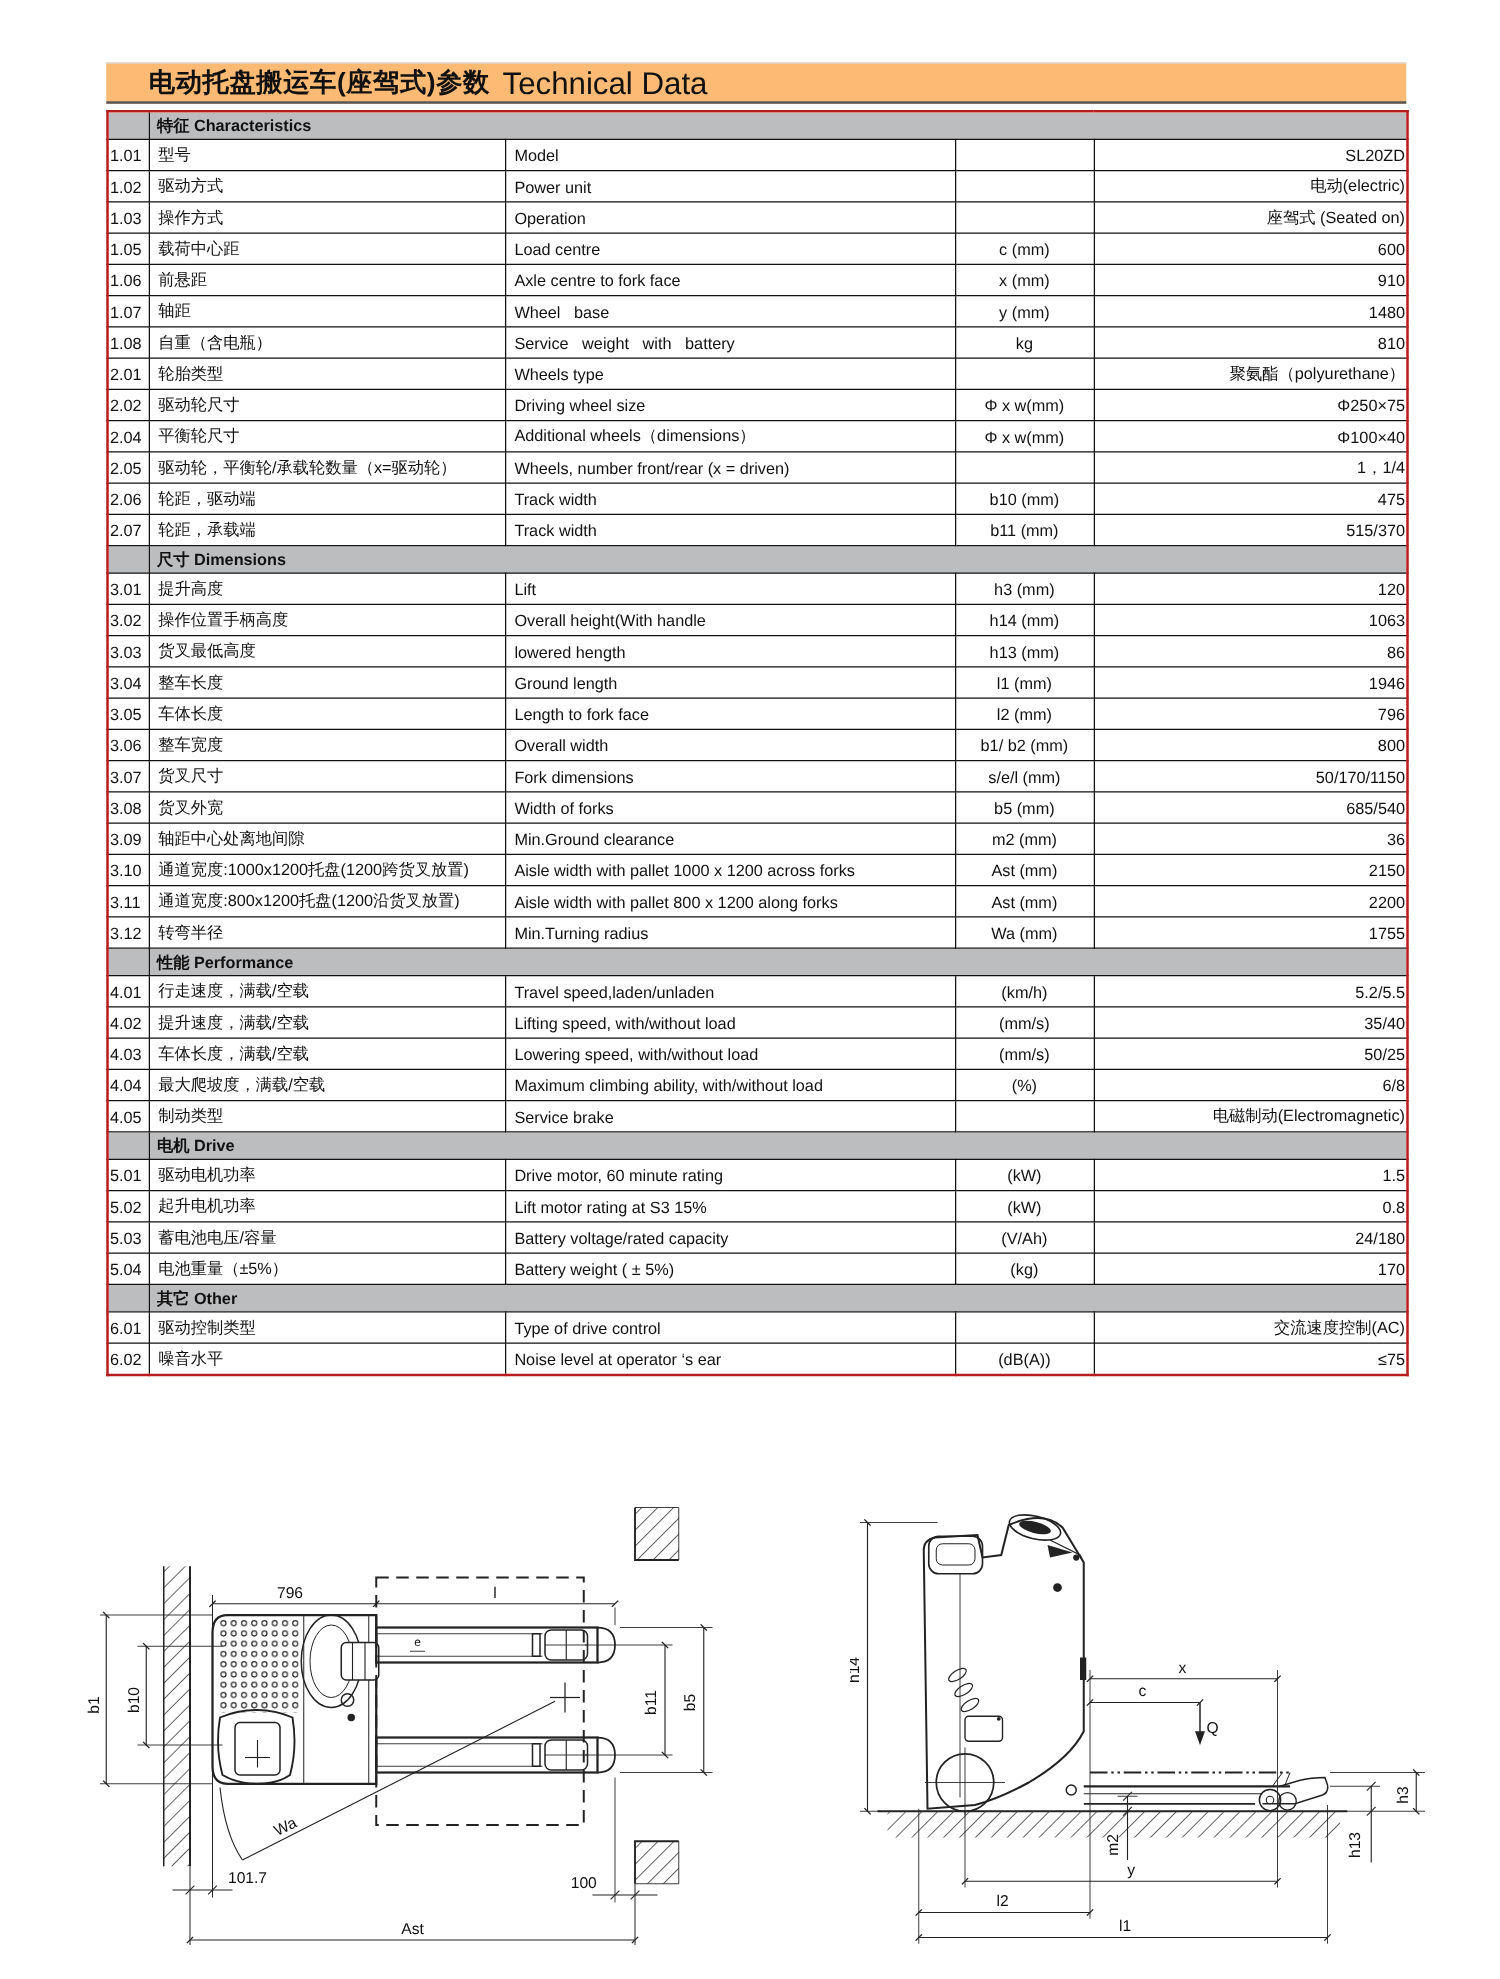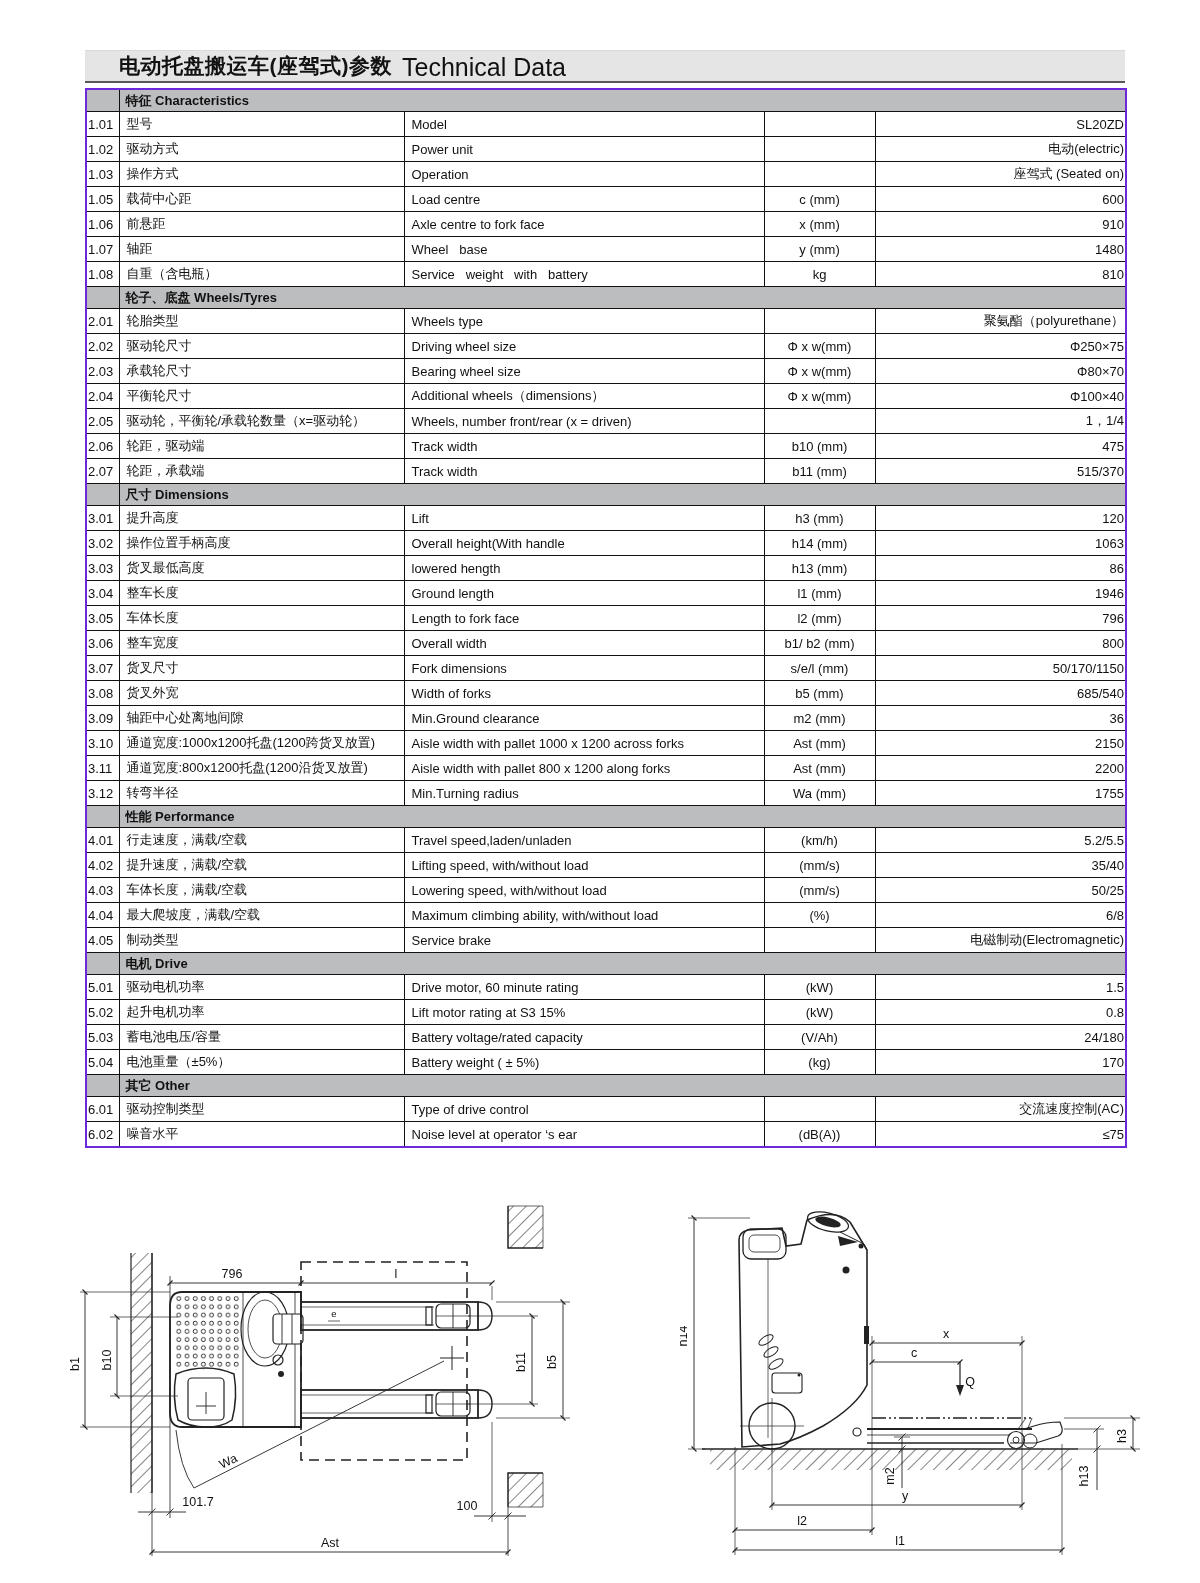--- a/index.html
+++ b/index.html
@@ -1,28 +1,28 @@
 <!DOCTYPE html>
 <html><head>
 <meta charset="utf-8">
 <style>
   html,body{margin:0;padding:0;background:#fff;}
   #page{position:relative;width:1200px;height:1583px;background:#ffffff;overflow:hidden;
         font-family:"Liberation Sans","DejaVu Sans",sans-serif;color:#111;}
 
   
   .title-bar{position:absolute;left:85px;top:50px;width:1040px;height:30px;
-             background:#e5e5e5;border-top:1px solid #d9d9d9;border-bottom:2px solid #58595b;
+             background:#fdba74;border-top:1px solid #d9d9d9;border-bottom:2px solid #58595b;
              display:flex;align-items:center;}
   .title-zh{font-size:21px;font-weight:bold;margin-left:34px;letter-spacing:.5px;}
   .title-en{font-size:25px;margin-left:10px;margin-top:3px;}
 
   
   table.spec{position:absolute;left:85px;top:88px;width:1040px;border-collapse:collapse;
-             table-layout:fixed;border:2px solid #6d28d9;}
+             table-layout:fixed;border:2px solid #b91c1c;}
   table.spec td{border:1.5px solid #111;font-size:13px;overflow:hidden;}
   tr.data-row td{height:22px;}
   tr.sec-row td{height:19px;background:#bcbdbf;}
   td.c-no{text-align:left;font-size:12.5px;padding:0 1px;}
   td.c-zh{padding-left:7px;font-weight:400;white-space:pre-wrap;font-size:12.5px;}
   td.c-en{padding-left:7px;white-space:pre-wrap;}
   td.c-unit{text-align:center;}
   td.c-val{text-align:right;}
   td.c-sec{font-size:14px;font-weight:600;padding-left:6px;}
 
@@ -96,44 +96,33 @@
           <td class="c-unit">y (mm)</td>
           <td class="c-val">1480</td>
         </tr>
         <tr class="data-row">
           <td class="c-no">1.08</td>
           <td class="c-zh">自重（含电瓶）</td>
           <td class="c-en">Service   weight   with   battery</td>
           <td class="c-unit">kg</td>
           <td class="c-val">810</td>
         </tr>
-        <tr class="sec-row">
-          <td class="c-no"></td>
-          <td class="c-sec" colspan="4">轮子、底盘 Wheels/Tyres</td>
-        </tr>
         <tr class="data-row">
           <td class="c-no">2.01</td>
           <td class="c-zh">轮胎类型</td>
           <td class="c-en">Wheels type</td>
           <td class="c-unit"></td>
           <td class="c-val">聚氨酯（polyurethane）</td>
         </tr>
         <tr class="data-row">
           <td class="c-no">2.02</td>
           <td class="c-zh">驱动轮尺寸</td>
           <td class="c-en">Driving wheel size</td>
           <td class="c-unit">Φ x w(mm)</td>
           <td class="c-val">Φ250×75</td>
-        </tr>
-        <tr class="data-row">
-          <td class="c-no">2.03</td>
-          <td class="c-zh">承载轮尺寸</td>
-          <td class="c-en">Bearing wheel size</td>
-          <td class="c-unit">Φ x w(mm)</td>
-          <td class="c-val">Φ80×70</td>
         </tr>
         <tr class="data-row">
           <td class="c-no">2.04</td>
           <td class="c-zh">平衡轮尺寸</td>
           <td class="c-en">Additional wheels（dimensions）</td>
           <td class="c-unit">Φ x w(mm)</td>
           <td class="c-val">Φ100×40</td>
         </tr>
         <tr class="data-row">
           <td class="c-no">2.05</td>

